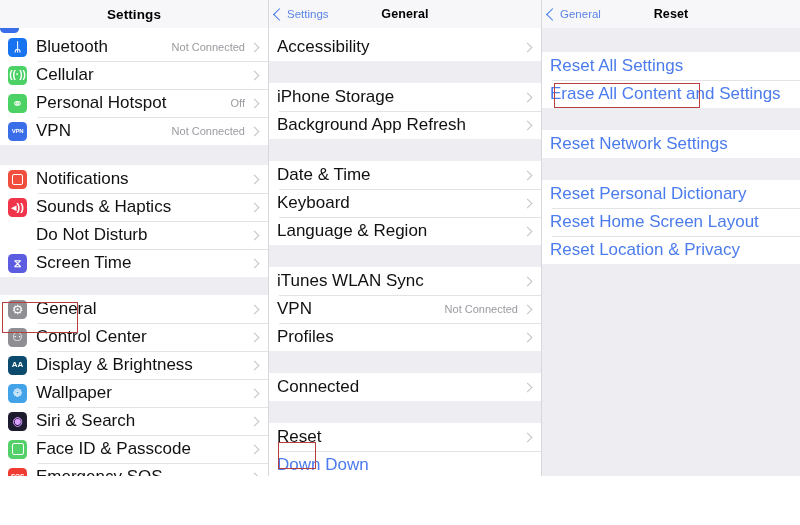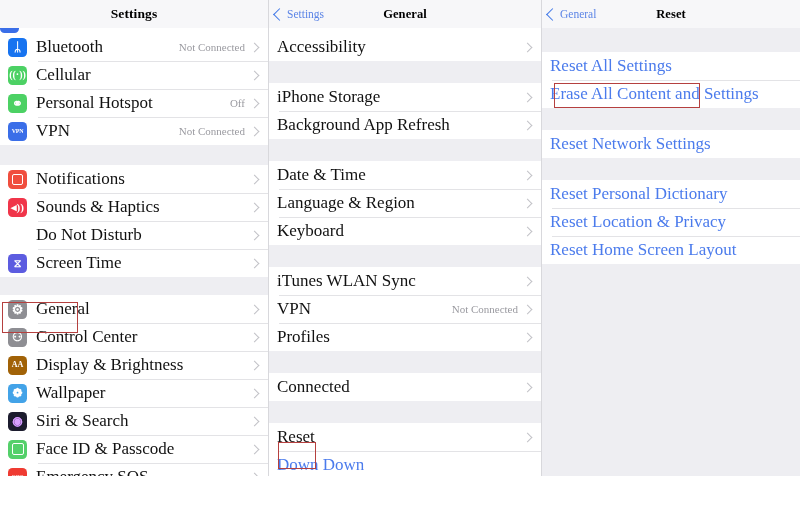--- a/index.html
+++ b/index.html
@@ -3,21 +3,21 @@
 <meta charset="utf-8">
 <style>
   html,body{margin:0;padding:0;}
   body{
     width:800px;height:525px;overflow:hidden;
     background:#ffffff;
     font-family:"Liberation Sans","DejaVu Sans",sans-serif;
     -webkit-font-smoothing:antialiased;
   }
   .screens{display:flex;width:800px;height:525px;}
-  .panel{position:relative;height:476px;overflow:hidden;background:#ffffff;font-family:Liberation Serif, serif;}
+  .panel{position:relative;height:476px;overflow:hidden;background:#ffffff;}
   .panel.p1{width:268px;border-right:1px solid #d8d8dc;}
   .panel.p2{width:272px;border-right:1px solid #d8d8dc;}
   .panel.p3{width:258px;}
 
   
   .navbar{
     position:relative;height:28px;background:#f7f7f9;
     border-bottom:1px solid #dcdce0;
     display:flex;align-items:center;
   }
@@ -164,21 +164,21 @@
               <span class="chevr"></span>
             </div>
             <div class="row">
               <span class="icon" style="background:#8e8e93">
                 <span style="font-size:12px;line-height:1">⚇</span>
               </span>
               <span class="label">Control Center</span>
               <span class="chevr"></span>
             </div>
             <div class="row">
-              <span class="icon" style="background:#a16207">
+              <span class="icon" style="background:#0c4a6e">
                 <span style="font-size:8px;line-height:1">AA</span>
               </span>
               <span class="label">Display &amp; Brightness</span>
               <span class="chevr"></span>
             </div>
             <div class="row">
               <span class="icon" style="background:#43a3e8">
                 <span style="font-size:12px;line-height:1">❁</span>
               </span>
               <span class="label">Wallpaper</span>
@@ -246,25 +246,25 @@
               <span class="chevr"></span>
             </div>
           </div>
           <div class="gap" style="height: 22px;"></div>
           <div class="group">
             <div class="row">
               <span class="label">Date &amp; Time</span>
               <span class="chevr"></span>
             </div>
             <div class="row">
+              <span class="label">Keyboard</span>
+              <span class="chevr"></span>
+            </div>
+            <div class="row">
               <span class="label">Language &amp; Region</span>
-              <span class="chevr"></span>
-            </div>
-            <div class="row">
-              <span class="label">Keyboard</span>
               <span class="chevr"></span>
             </div>
           </div>
           <div class="gap" style="height: 22px;"></div>
           <div class="group">
             <div class="row">
               <span class="label">iTunes WLAN Sync</span>
               <span class="chevr"></span>
             </div>
             <div class="row">
@@ -324,24 +324,24 @@
             <div class="row nochev">
               <span class="label link">Reset Network Settings</span>
             </div>
           </div>
           <div class="gap" style="height: 22px;"></div>
           <div class="group">
             <div class="row nochev">
               <span class="label link">Reset Personal Dictionary</span>
             </div>
             <div class="row nochev">
+              <span class="label link">Reset Home Screen Layout</span>
+            </div>
+            <div class="row nochev">
               <span class="label link">Reset Location &amp; Privacy</span>
-            </div>
-            <div class="row nochev">
-              <span class="label link">Reset Home Screen Layout</span>
             </div>
           </div>
           <div class="gap" style="height: 22px;"></div>
         </div>
     </div>
     <div class="hl" style="left:12px;top:83px;width:146px;height:25px;"></div>
   </div>
 
 </div>
 

